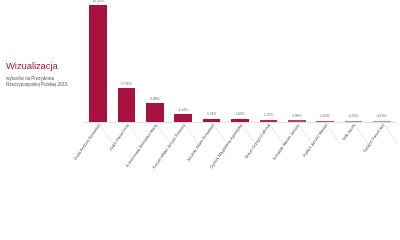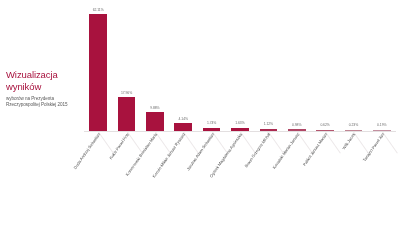--- a/index.html
+++ b/index.html
@@ -14,21 +14,20 @@
     overflow: hidden;
     position: relative;
   }
 
   #chart-root {
     position: absolute;
     left: 0;
     top: 0;
     width: 338px;
     height: 197px;
-    margin-top: 9px;
   }
 
   
   #title-block {
     position: absolute;
     left: 6px;
     top: 60px;
     width: 78px;
   }
   #chart-title {
@@ -114,21 +113,20 @@
   }
 </style>
 </head>
 <body>
 
 <div id="chart-root">
 
   <div id="title-block">
     <div id="chart-title">
       <div>Wizualizacja</div>
-      <div>wyników</div>
     </div>
     <div id="chart-subtitle">
       <div>wyborów na Prezydenta</div>
       <div>Rzeczypospolitej Polskiej 2015</div>
     </div>
   </div>
 
   <div id="plot">
     <div id="bars">
         <div class="bar-slot" style="left: 5.38909px; width: 17.5855px;">

